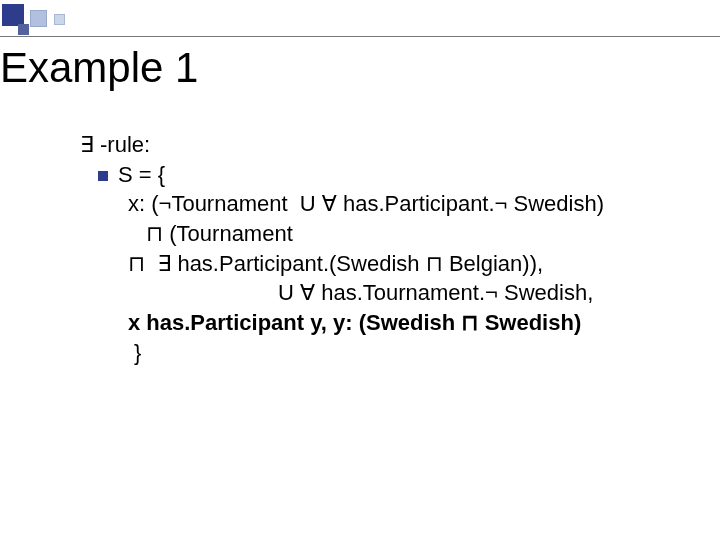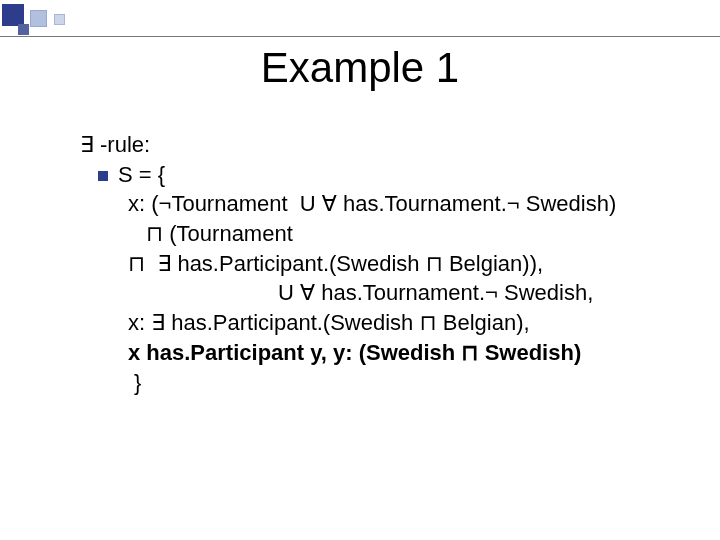--- a/index.html
+++ b/index.html
@@ -40,21 +40,20 @@
     right: 0;
     top: 36px;
     height: 1px;
     background: #777;
   }
   .title {
     position: absolute;
     top: 44px;
     left: 0;
     width: 720px;
-    text-align: center;
     font-size: 42px;
     font-weight: 400;
     font-family: Arial, sans-serif;
   }
   .body {
     position: absolute;
     top: 130px;
     left: 68px;
     right: 40px;
     font-size: 22px;
@@ -100,24 +99,23 @@
 
   <div class="title">Example 1</div>
 
   <div class="body">
 
     <div class="rule-line">∃ -rule:</div>
 
     <div class="sub">
       <span class="bullet"></span><span class="line">S = {</span>
       <div class="sub2">
-        <div class="line indent-a">x: (¬Tournament  U ∀ has.Tournament.¬ Swedish)</div>
+        <div class="line indent-a">x: (¬Tournament  U ∀ has.Participant.¬ Swedish)</div>
         <div class="line indent-b">⊓ (Tournament</div>
         <div class="line indent-a">⊓  ∃ has.Participant.(Swedish ⊓ Belgian)),</div>
         <div class="line indent-c">U ∀ has.Tournament.¬ Swedish,</div>
-        <div class="line indent-a">x: ∃ has.Participant.(Swedish ⊓ Belgian),</div>
         <div class="line indent-a bold">x has.Participant y, y: (Swedish ⊓ Swedish)</div>
         <div class="line indent-a"> }</div>
       </div>
     </div>
 
   </div>
 </div>
 
 </body></html>

